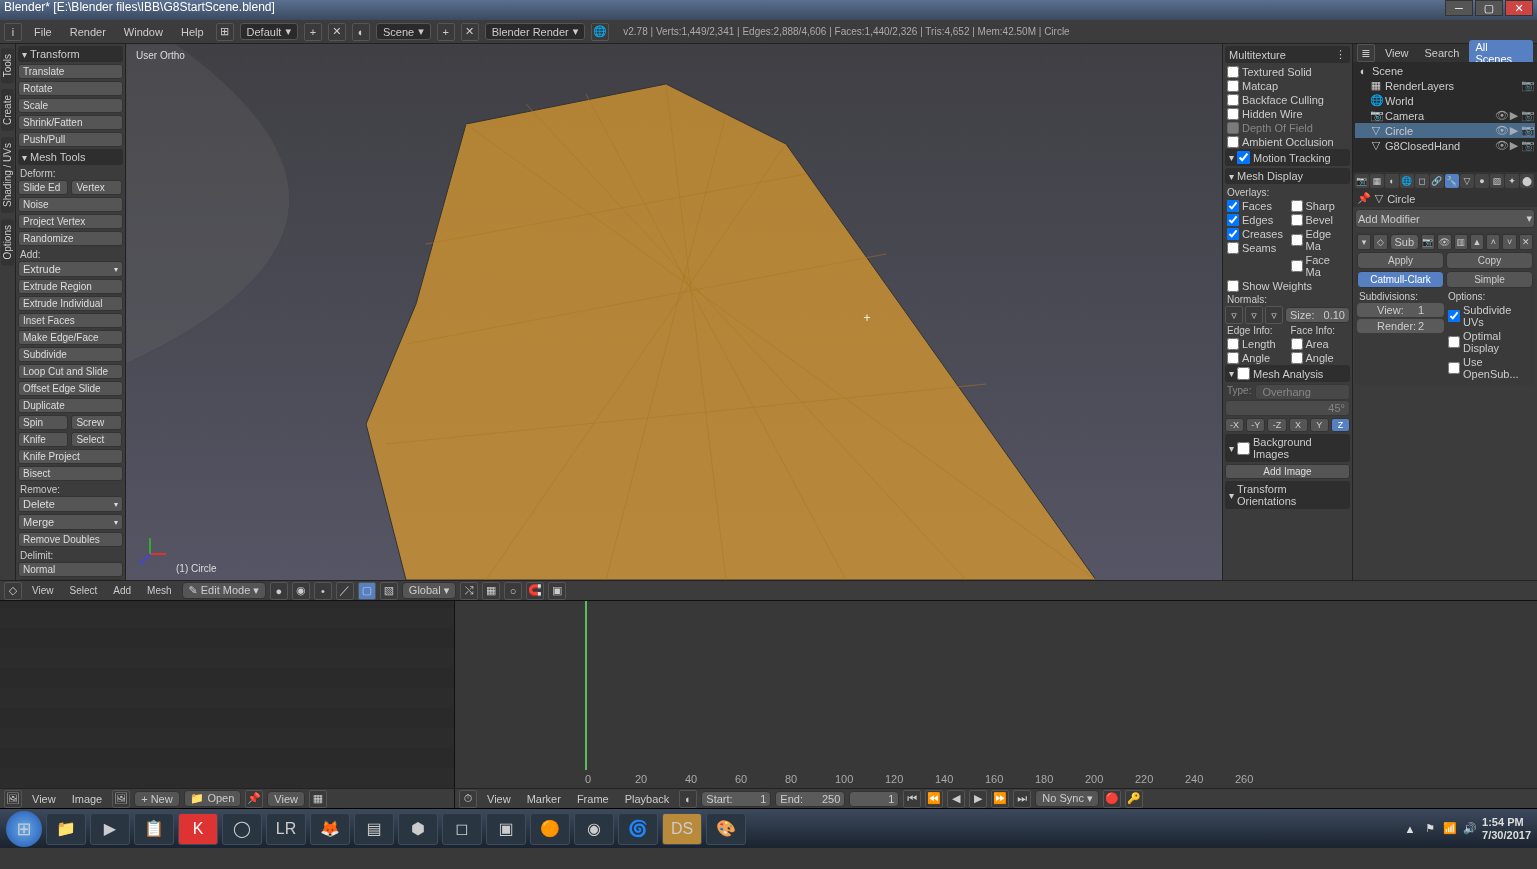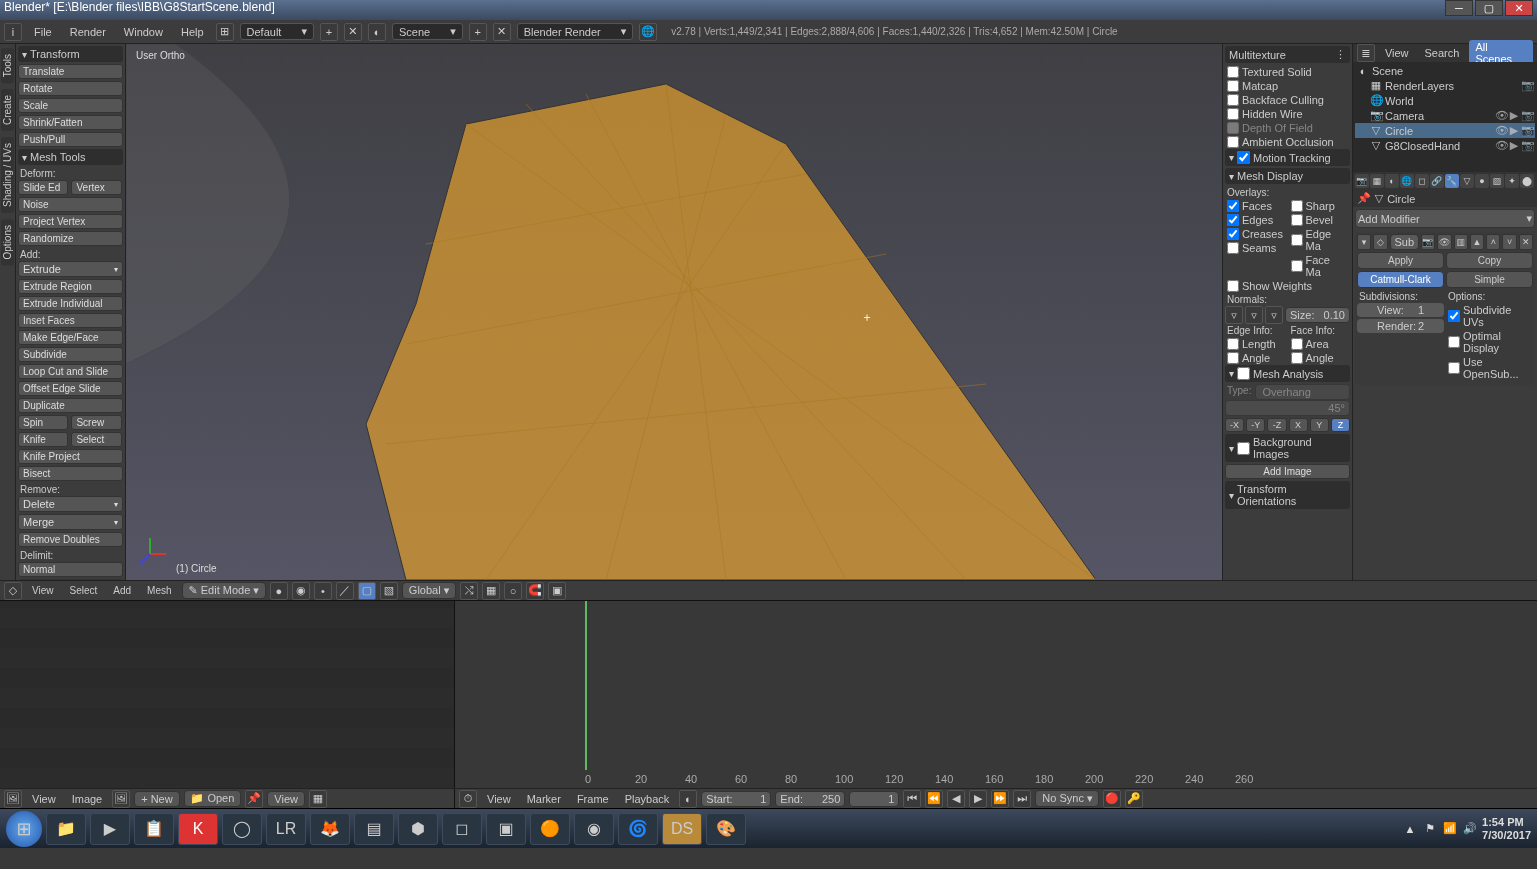--- a/index.html
+++ b/index.html
@@ -8,21 +8,21 @@
 
 .titlebar { height: 20px; background: linear-gradient(#5a7090, #3a4a60); display: flex; padding: 0 4px; color: #fff; }
 .titlebar .title { flex: 1; font-size: 12px; }
 .titlebar .winbtns { display: flex; gap: 2px; }
 .titlebar .winbtn { width: 28px; height: 16px; background: #555; display: flex; align-items: center; justify-content: center; border: 1px solid #333; cursor: pointer; }
 .titlebar .close { background: #cc4444; }
 
 
 .topheader { height: 24px; background: #3c3c3c; border-bottom: 1px solid #222; display: flex; align-items: center; padding: 0 4px; gap: 6px; }
 .menuitem { padding: 2px 6px; cursor: pointer; }
-.layoutsel, .scenesel, .rendersel { background: #2a2a2a; border: 1px solid #555; padding: 1px 6px; border-radius: 3px; display:flex; align-items:center; gap:20px; }
+.layoutsel, .scenesel, .rendersel { background: #2a2a2a; border: 1px solid #555; padding: 1px 6px; border-radius: 3px; display:flex; align-items:center; gap:4px; }
 .smallbtn { width: 18px; height: 18px; background: #3a3a3a; border: 1px solid #555; border-radius:2px; display:flex;align-items:center;justify-content:center;cursor:pointer; }
 .stats { font-size: 10px; color: #aaa; margin-left: 8px; }
 
 
 .main { display:flex; height: 536px; }
 .lefttools { width: 16px; background: #3c3c3c; border-right:1px solid #222; display:flex; flex-direction:column; align-items:center;justify-content:flex-start; padding-top:4px; gap:6px; }
 .lefttools .tab { writing-mode: vertical-rl; transform: rotate(180deg); font-size:10px; padding:6px 1px; background:#333; border-radius:3px; cursor:pointer; }
 
 .toolshelf { width: 110px; background: #3c3c3c; border-right:1px solid #222; overflow:hidden; padding: 2px; }
 .panelhdr { background: #2e2e2e; padding: 2px 4px; font-size:10px; border-radius:3px; margin-bottom:2px; display:flex; align-items:center; gap:3px; }

